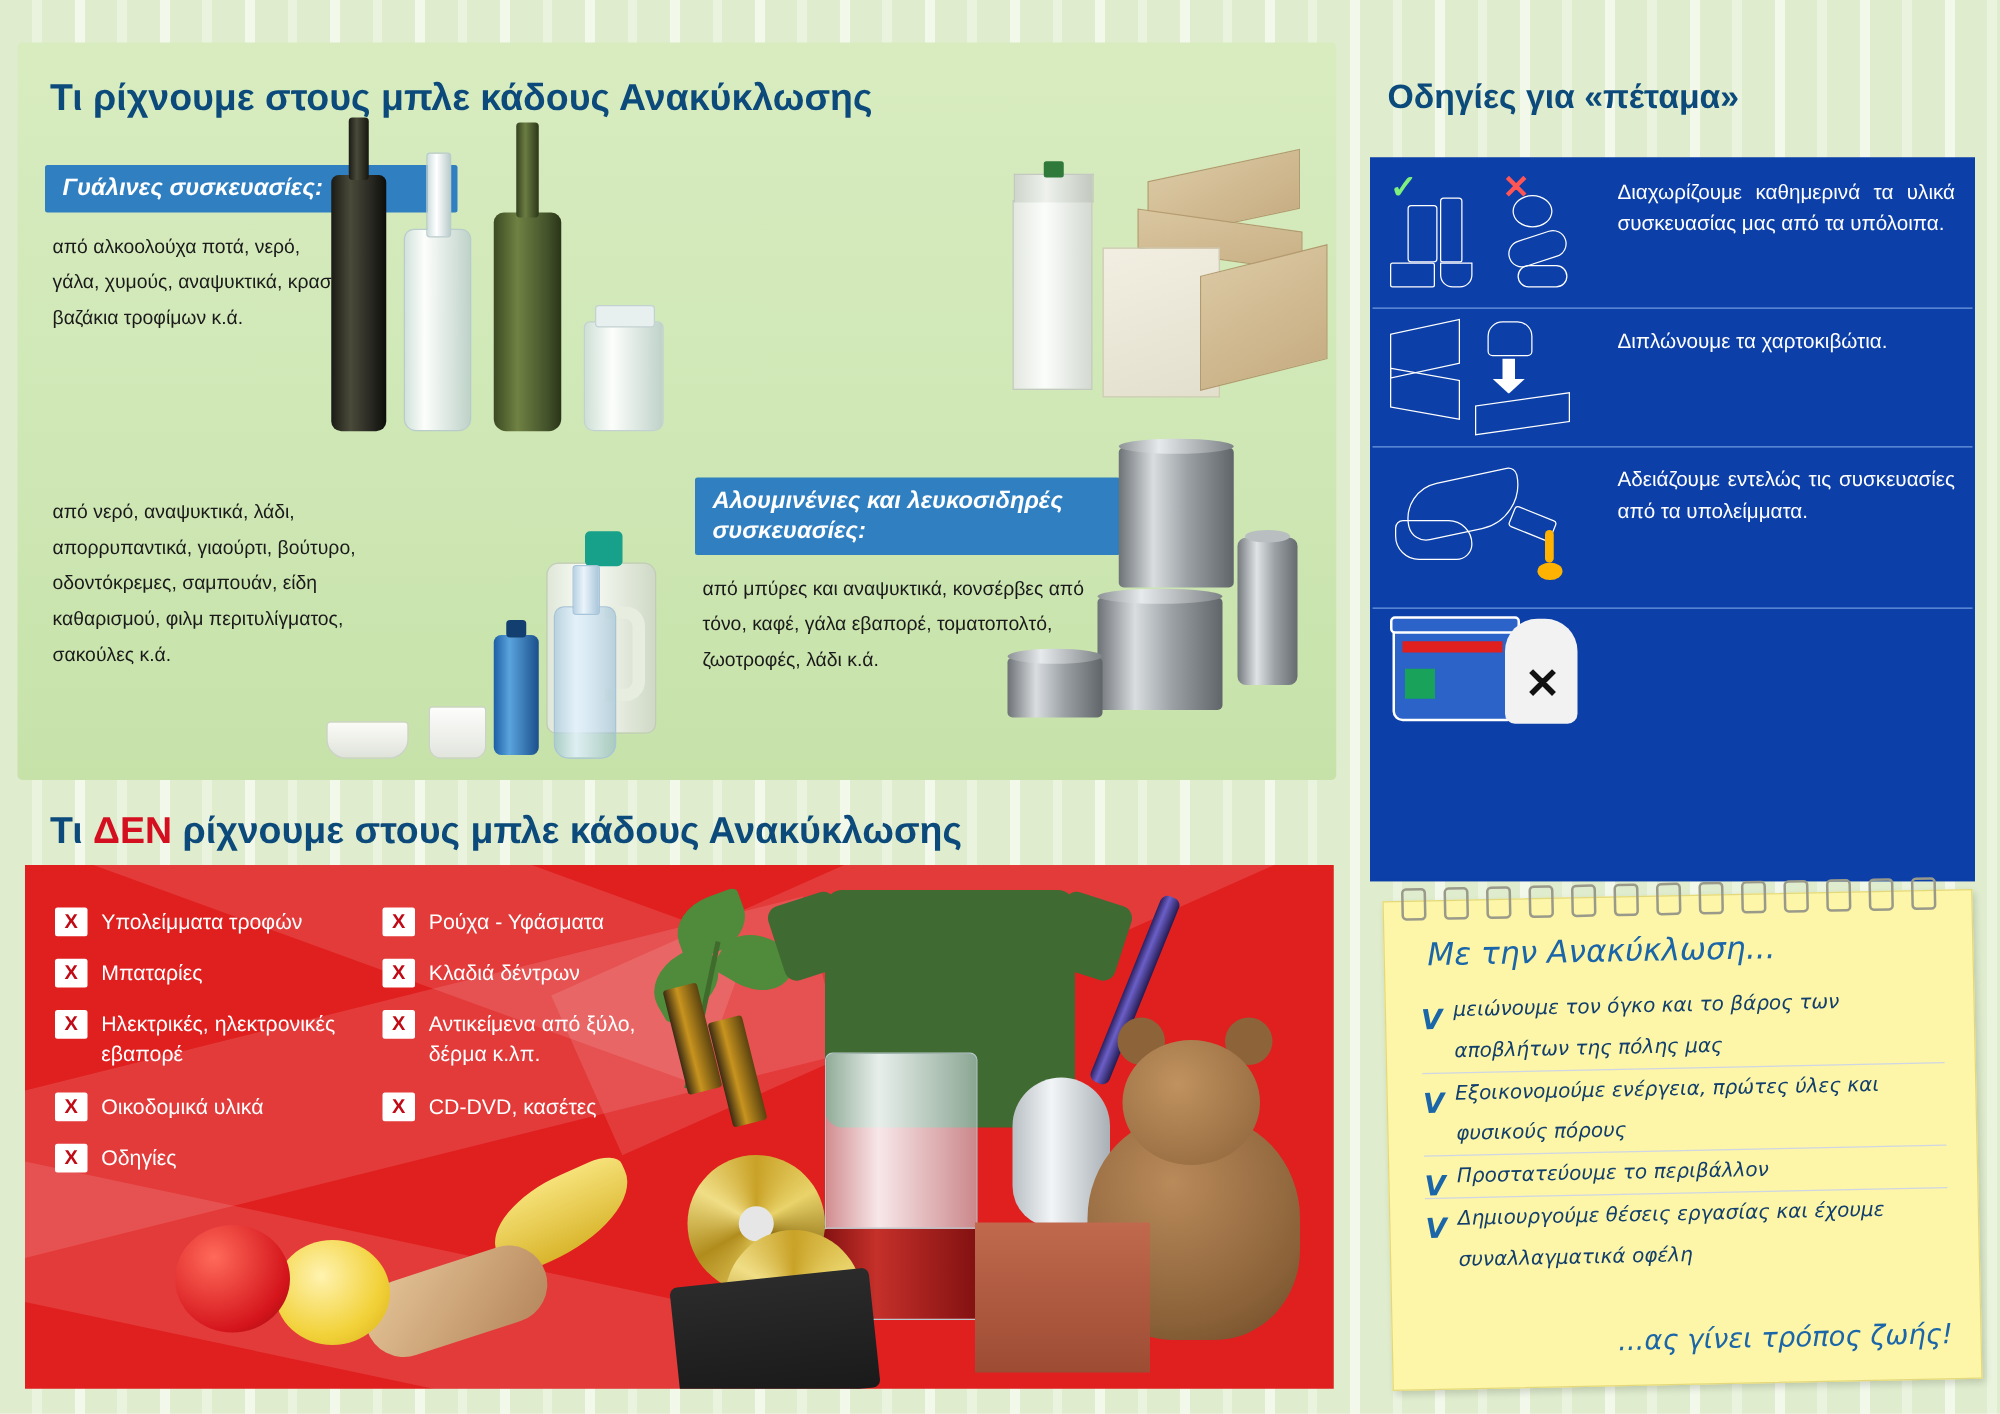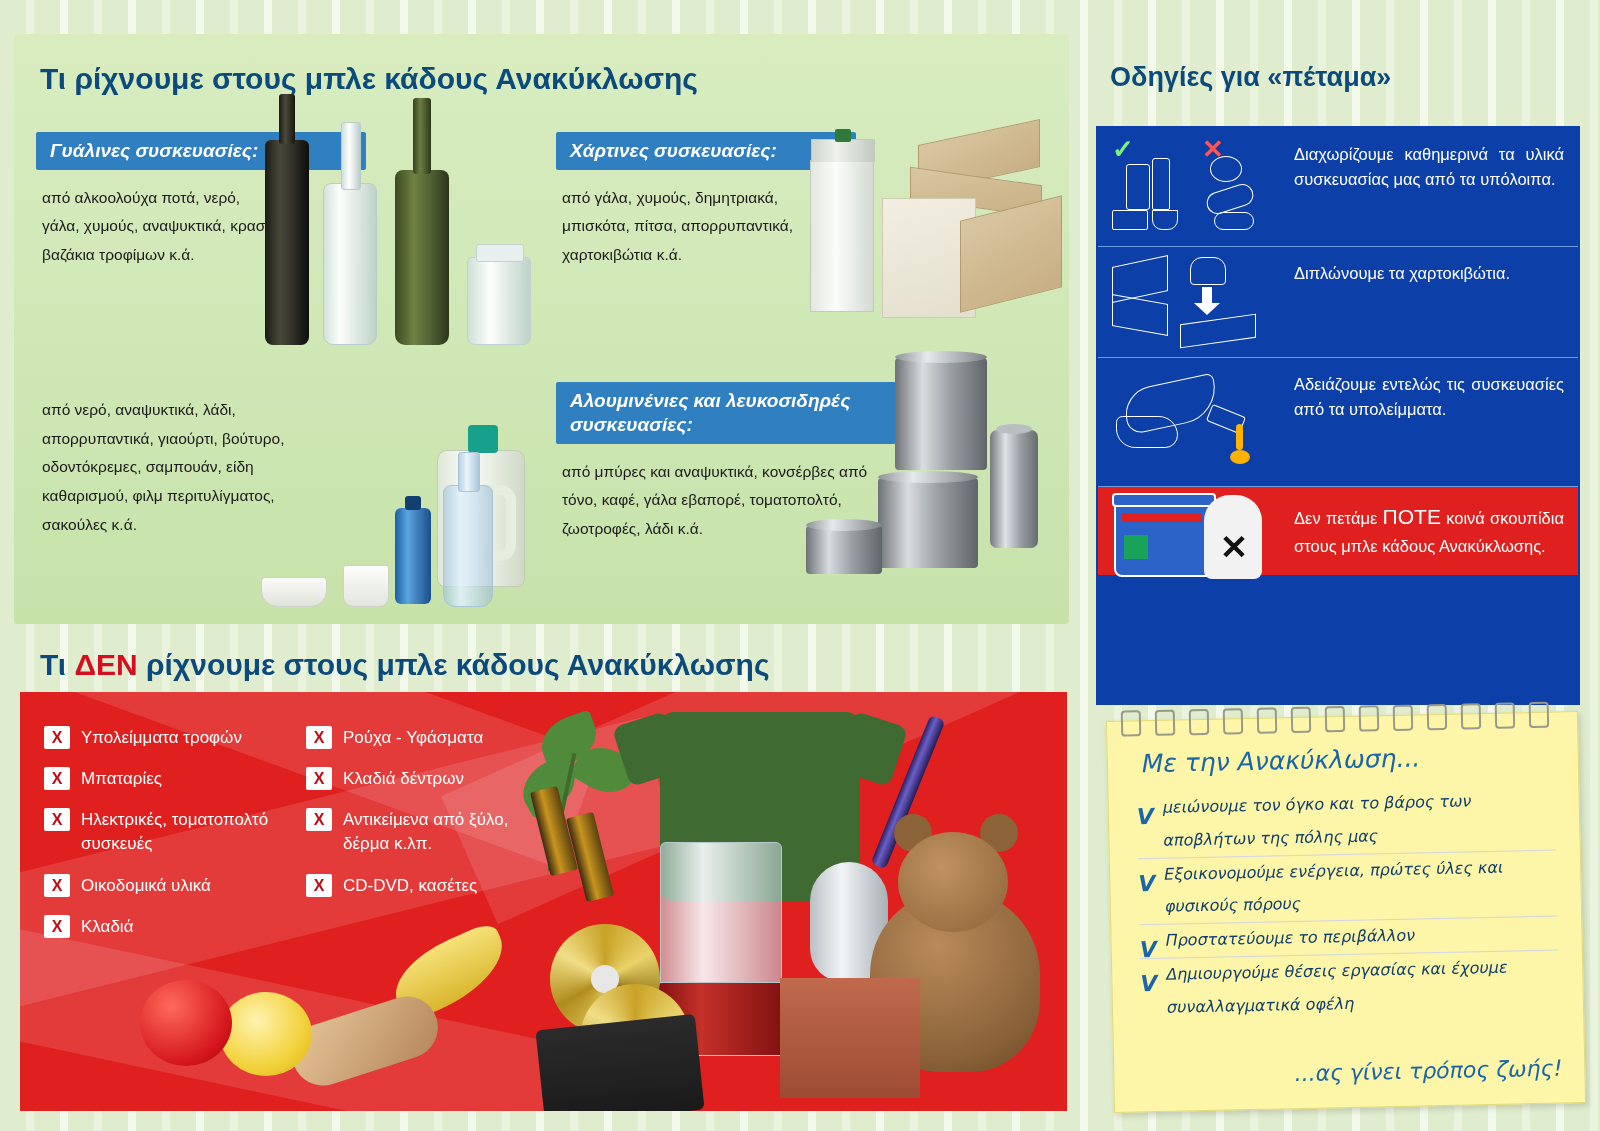--- a/index.html
+++ b/index.html
@@ -188,24 +188,20 @@
     <div class="hdr">Γυάλινες συσκευασίες:</div>
     <div class="body" style="width:232px">από αλκοολούχα ποτά, νερό, γάλα, χυμούς, αναψυκτικά, κρασί, βαζάκια τροφίμων κ.ά.</div>
   </div>
   <div class="imgbox" style="left:255px;top:130px;width:290px;height:215px;">
     <div class="bottle b-dark" style="left:10px;"></div>
     <div class="bottle b-clear" style="left:68px;"></div>
     <div class="bottle b-green" style="left:140px;"></div>
     <div class="bottle jar" style="left:212px;"></div>
   </div>
 
-  <div class="cat" id="cat-paper">
-    <div class="hdr">Χάρτινες συσκευασίες:</div>
-    <div class="body" style="width:248px">από γάλα, χυμούς, δημητριακά, μπισκότα, πίτσα, απορρυπαντικά, χαρτοκιβώτια κ.ά.</div>
-  </div>
   <div class="imgbox" style="left:810px;top:130px;width:250px;height:190px;">
     <div class="carton" style="left:0;top:30px;"></div>
     <div class="cardbox" style="left:108px;top:2px;width:120px;height:46px;transform:skewY(-12deg);"></div>
     <div class="cardbox" style="left:100px;top:46px;width:130px;height:30px;transform:skewY(8deg);"></div>
     <div class="sheet" style="left:72px;top:68px;width:92px;height:118px;"></div>
     <div class="cardbox" style="left:150px;top:78px;width:100px;height:90px;transform:skewY(-14deg);"></div>
   </div>
 
   <div class="cat" id="cat-plastic">
     <div class="body" style="width:290px">από νερό, αναψυκτικά, λάδι, απορρυπαντικά, γιαούρτι, βούτυρο, οδοντόκρεμες, σαμπουάν, είδη καθαρισμού, φιλμ περιτυλίγματος, σακούλες κ.ά.</div>
@@ -287,23 +283,20 @@
     <div class="grow red">
       <div class="art">
         <div class="bin" style="left:16px;top:14px;width:96px;height:72px;">
             <div class="lid"></div>
           </div>
         <div class="wfill" style="left:24px;top:26px;width:80px;height:9px;background:#e01f1f;"></div>
         <div class="wfill" style="left:26px;top:48px;width:24px;height:24px;background:#19a35a;"></div>
         <div style="position:absolute;left:106px;top:8px;width:58px;height:84px;background:#f2f2f2;border-radius:26px 26px 8px 8px;"></div>
         <div style="position:absolute;left:118px;top:40px;width:36px;height:40px;color:#111;font-size:34px;font-weight:800;text-align:center;line-height:40px;">✕</div>
       </div>
-      <div class="txt">
-        <span>Δεν πετάμε </span><b style="font-size:21px">ΠΟΤΕ</b><b> κοινά σκουπίδια στους μπλε κάδους Ανακύκλωσης.</b>
-      </div>
     </div>
   </div>
 
   <div class="title-no">
     <span>Τι </span><span class="den">ΔΕΝ</span><span> ρίχνουμε στους μπλε κάδους Ανακύκλωσης</span>
   </div>
 
   <div class="panel-no">
     <div class="ray" style="left:-120px;top:-60px;width:700px;height:120px;transform:rotate(20deg);"></div>
     <div class="ray" style="left:-150px;top:120px;width:800px;height:130px;transform:rotate(-14deg);"></div>
@@ -314,29 +307,29 @@
       <div class="no-item">
           <span class="x">X</span>
           <span>Υπολείμματα τροφών</span>
         </div>
       <div class="no-item">
           <span class="x">X</span>
           <span>Μπαταρίες</span>
         </div>
       <div class="no-item" style="width:255px">
           <span class="x">X</span>
-          <span>Ηλεκτρικές, τοματοπολτό συσκευές</span>
+          <span>Ηλεκτρικές, ηλεκτρονικές εβαπορέ</span>
         </div>
       <div class="no-item">
           <span class="x">X</span>
           <span>Οικοδομικά υλικά</span>
         </div>
       <div class="no-item">
           <span class="x">X</span>
-          <span>Κλαδιά</span>
+          <span>Οδηγίες</span>
         </div>
     </div>
 
     <div class="no-list no-col2" style="left:286px;color:#fff;">
       <div class="no-item">
           <span class="x">X</span>
           <span>Ρούχα - Υφάσματα</span>
         </div>
       <div class="no-item">
           <span class="x">X</span>

